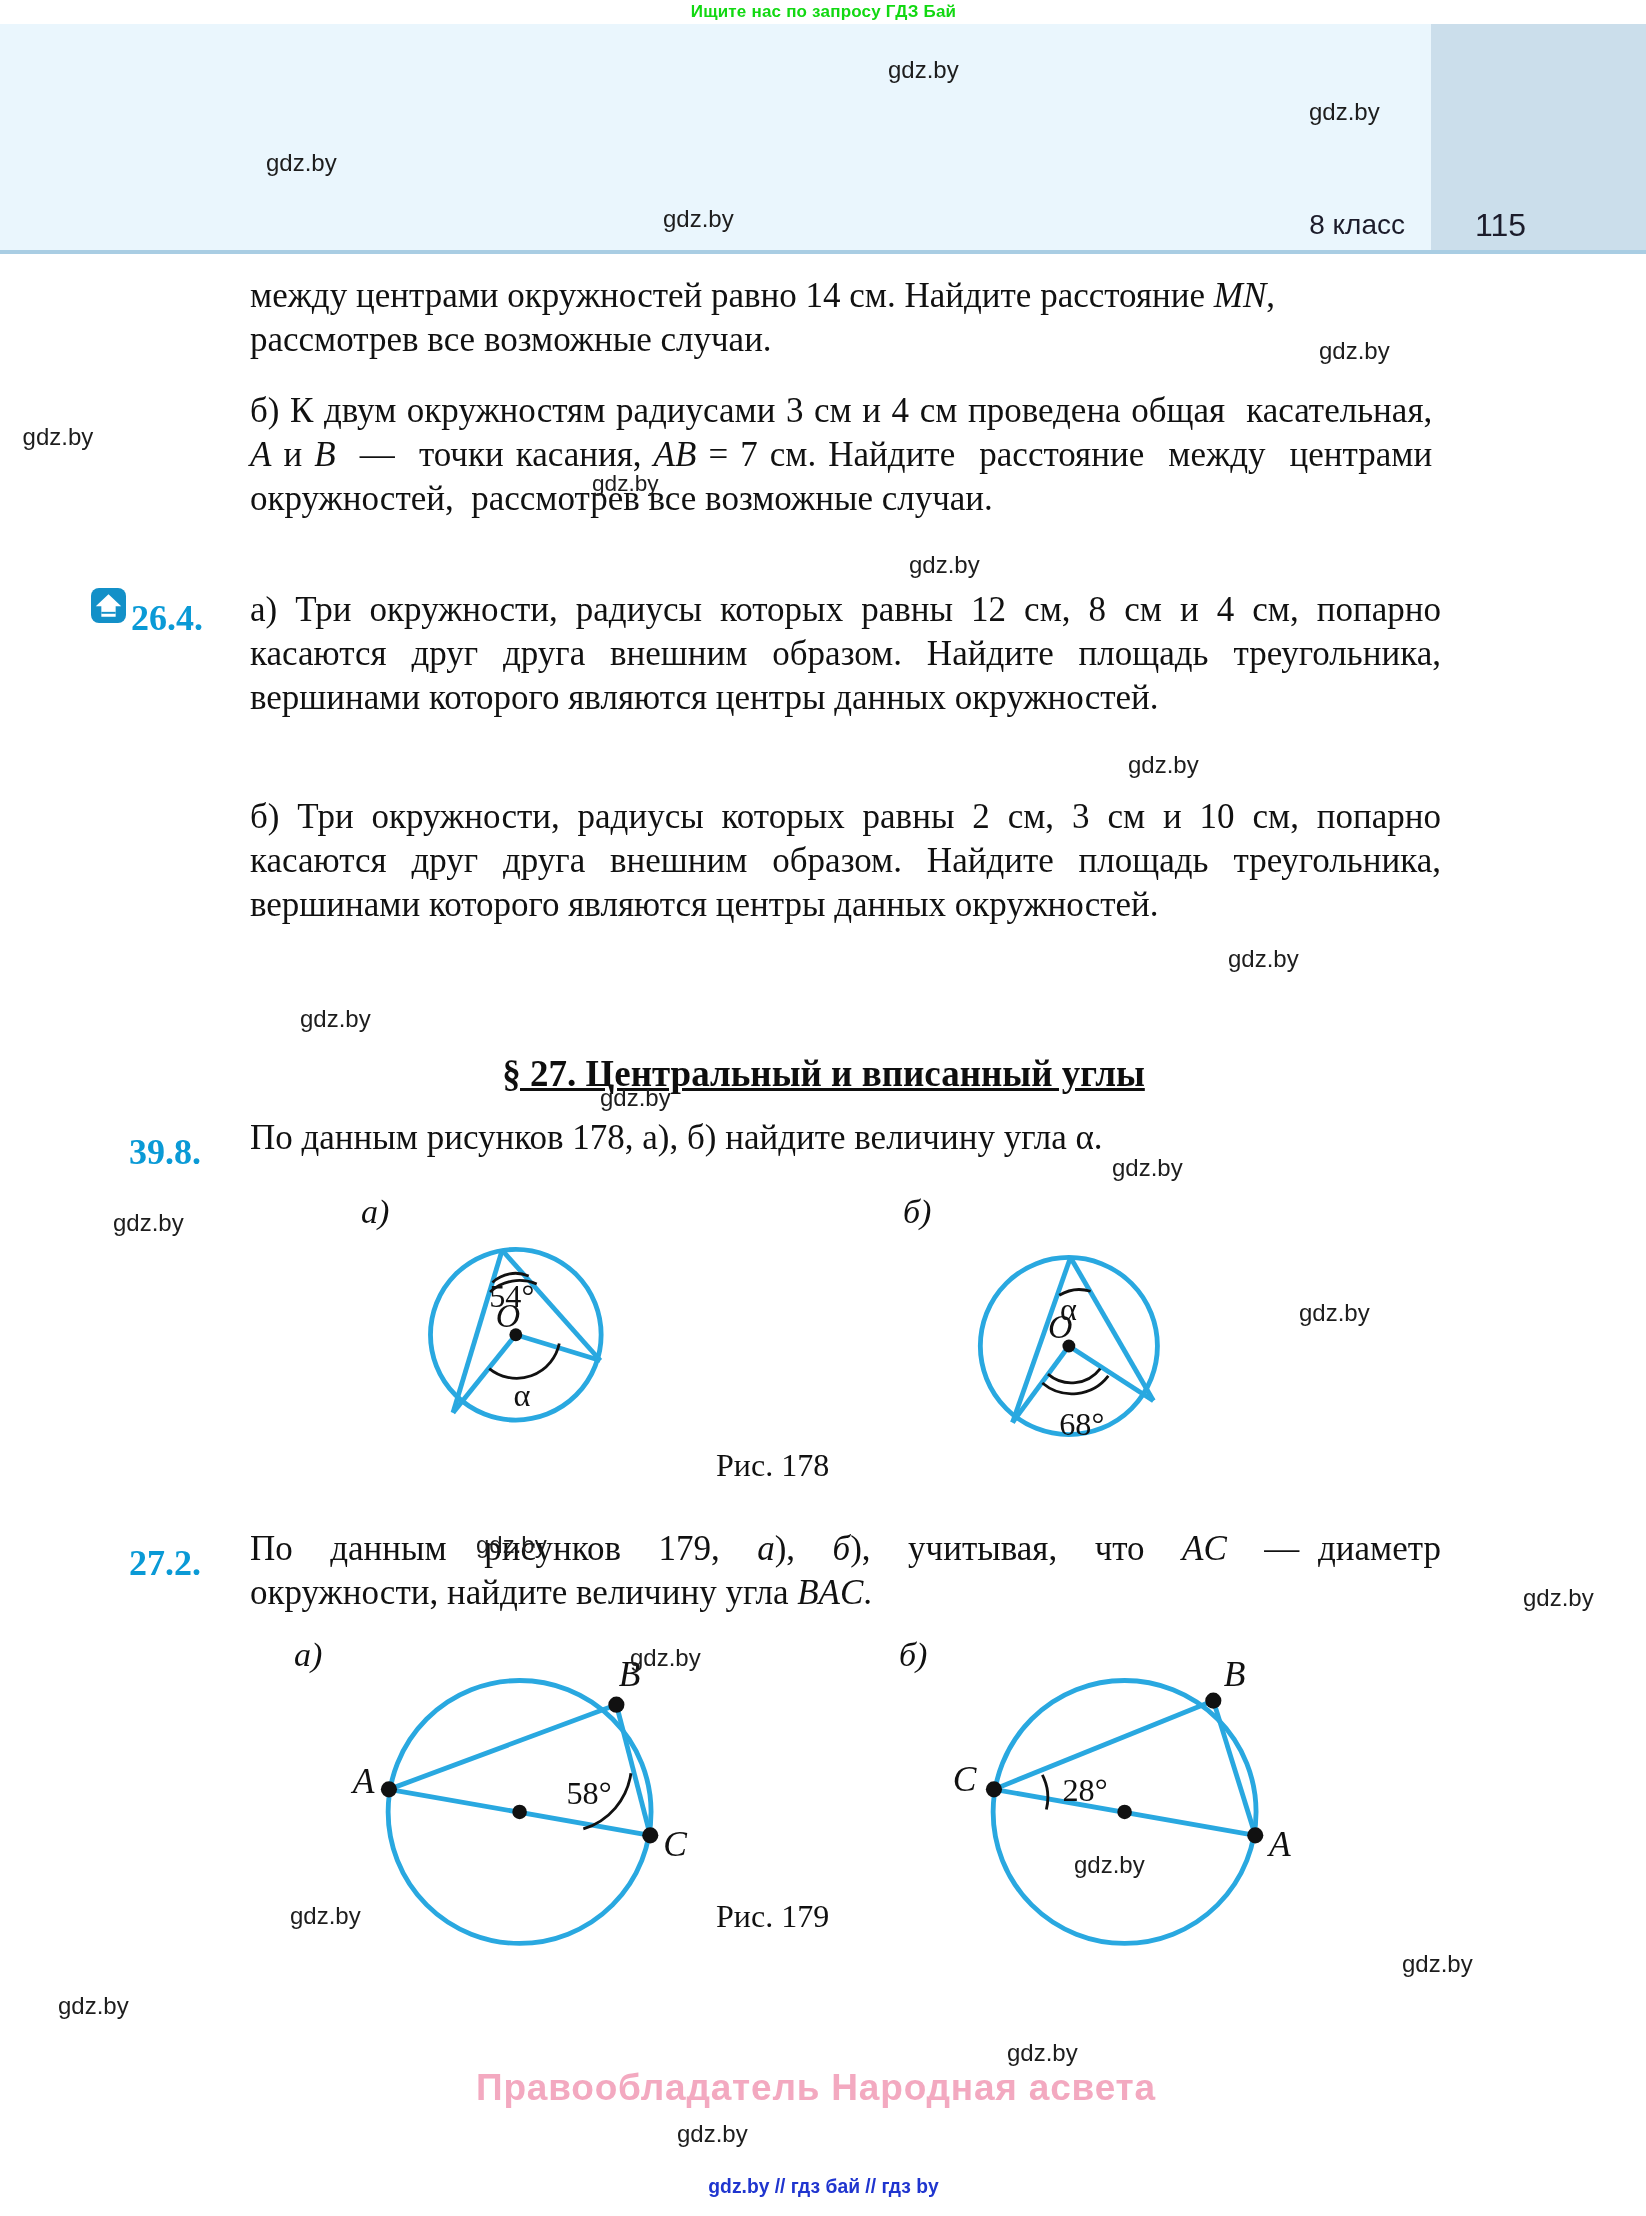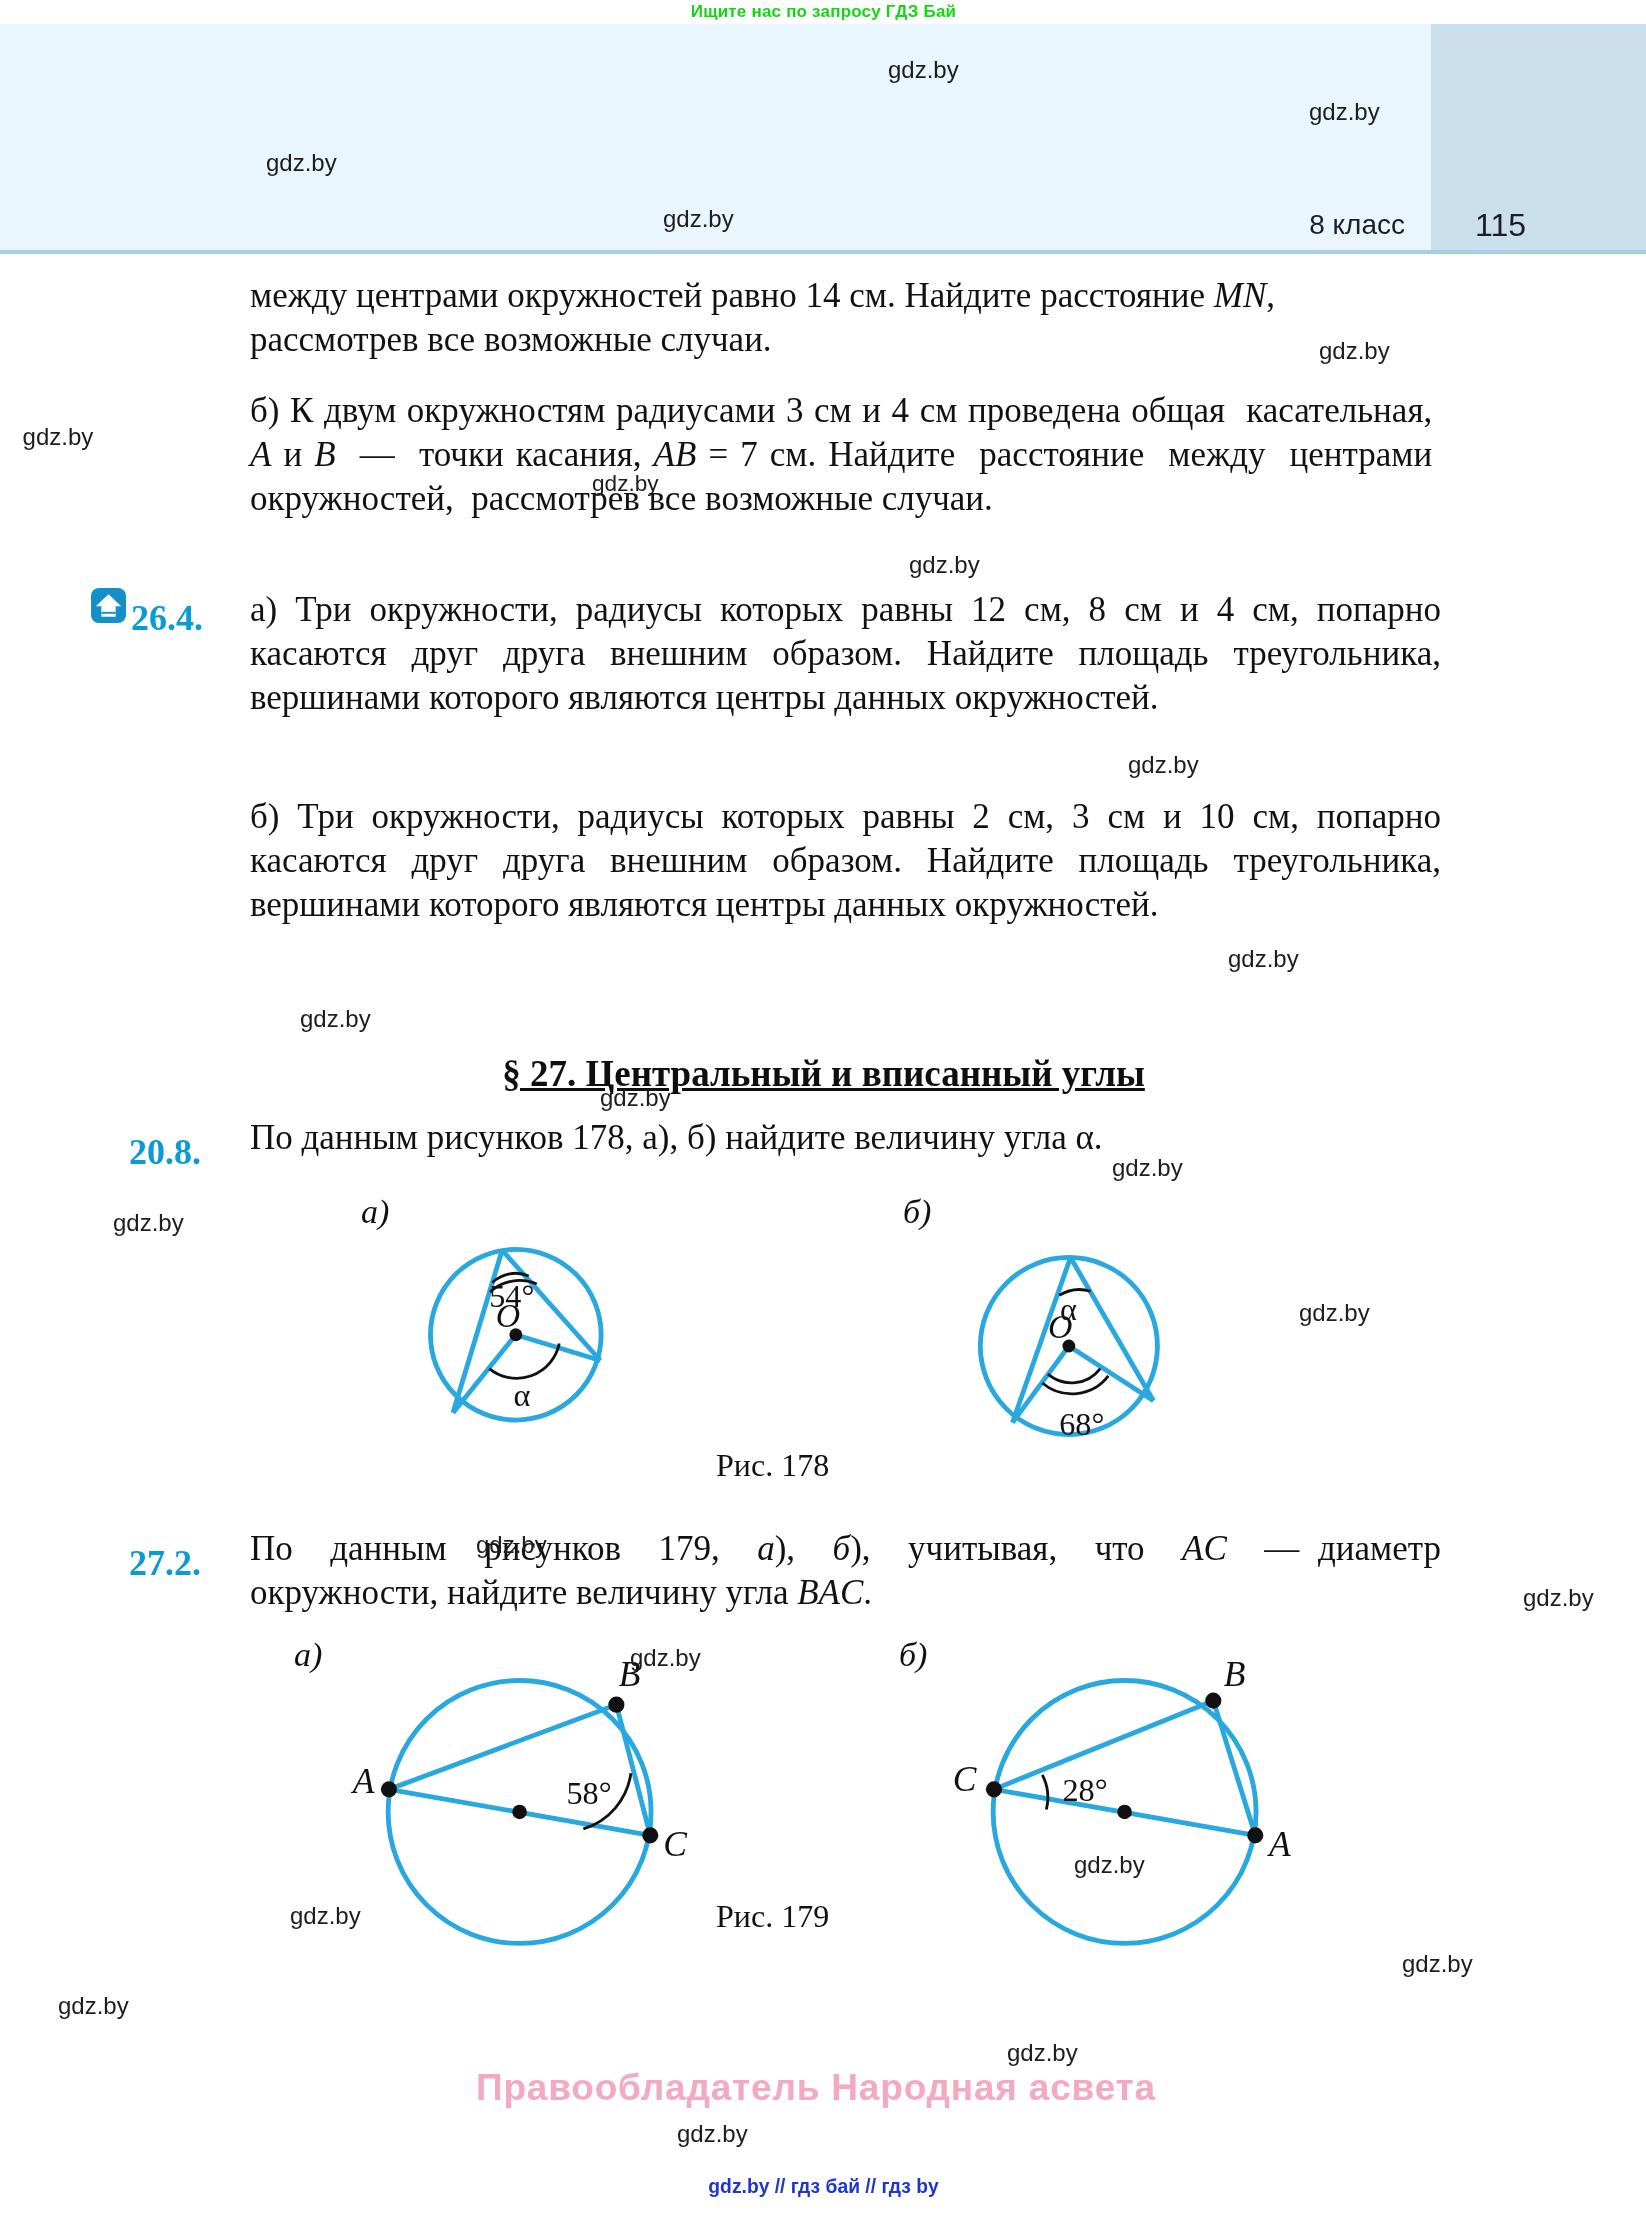--- a/index.html
+++ b/index.html
@@ -202,21 +202,21 @@
 <div class="body-col" style="top:588px;">
   <p class="para">а) Три окружности, радиусы которых равны 12 см, 8 см и 4 см, попарно касаются друг друга внешним образом. Найдите площадь треугольника, вершинами которого являются центры данных окружностей.</p>
 </div>
 
 <div class="body-col" style="top:795px;">
   <p class="para">б) Три окружности, радиусы которых равны 2 см, 3 см и 10 см, попарно касаются друг друга внешним образом. Найдите площадь треугольника, вершинами которого являются центры данных окружностей.</p>
 </div>
 
 <div class="section-heading" style="top:1052px;text-decoration:underline;">§ 27. Центральный и вписанный углы</div>
 
-<div class="ex-num" style="left:129px; top:1116px;">20.8.</div>
+<div class="ex-num" style="left:129px; top:1116px;">39.8.</div>
 <div class="body-col" style="top:1116px;">
   <p class="para last-left">По данным рисунков 178, а), б) найдите величину угла α.</p>
 </div>
 
 <div class="fig-label" style="left:361px; top:1193px;">а)</div>
 
 <svg class="figure" style="left:387px; top:1185px;" width="322" height="322" viewBox="0 0 400 400">
 
   <circle cx="160" cy="186" r="106" fill="none" stroke="#29a8e0" stroke-width="6"></circle>
 

